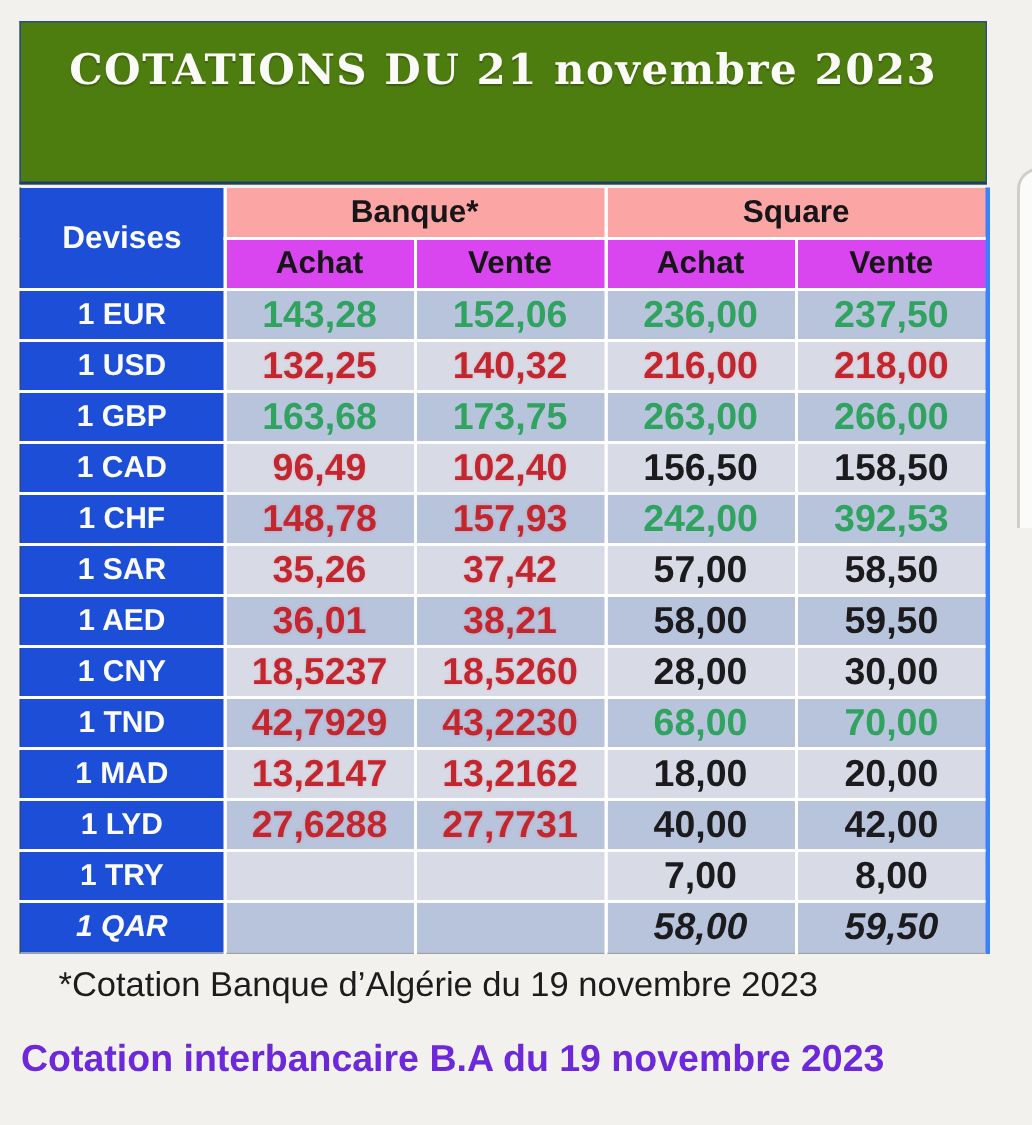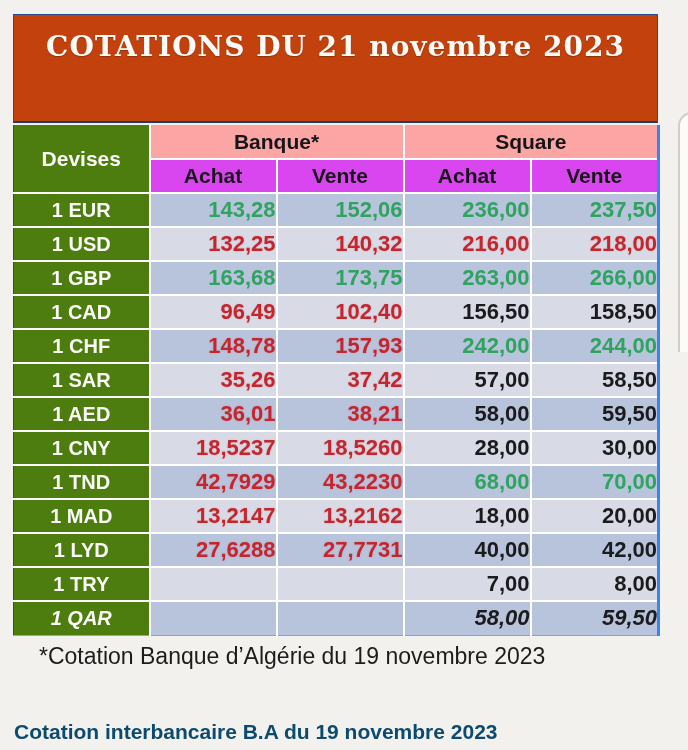--- a/index.html
+++ b/index.html
@@ -9,21 +9,21 @@
     background: #F2F1EE;
     font-family: "Liberation Sans", sans-serif;
     overflow: hidden;
   }
 
   
   .banner {
     position: absolute;
     left: 13px; top: 14px;
     width: 645px; height: 109px;
-    background: #c2410c;
+    background: #4d7c0f;
     border: 1px solid #2A4C87;
     border-bottom: 2px solid #1F3C6D;
   }
   .banner-title {
     margin-top: 15px;
     text-align: center;
     font-family: "DejaVu Serif", serif;
     font-weight: bold;
     font-size: 28px;
     letter-spacing: 1px;
@@ -55,62 +55,62 @@
     font-weight: bold;
     overflow: hidden;
     white-space: nowrap;
   }
   .rates th:first-child, .rates td:first-child { border-left: 1px solid #27477E; }
   .rates tr:first-child th { border-top: none; }
   .rates th:last-child, .rates td:last-child { border-right: 3px solid #3b82f6; }
   .rates tr:last-child td { border-bottom: 1px solid #9AA1AB; font-style: italic; }
 
   th.devises-head, td.devise {
-    background: #4d7c0f;
+    background: #1d4ed8;
     color: #FBFBF8;
     text-align: center;
     font-size: 21px;
   }
   td.devise { font-size: 20px; }
   th.group-head {
     background: #fca5a5;
     color: #161618;
     font-size: 21px;
     text-align: center;
   }
   th.sub-head {
     background: #d946ef;
     color: #161618;
     font-size: 21px;
     text-align: center;
   }
   .rates tbody tr:nth-child(odd) td.num  { background: #B8C3DC; }
   .rates tbody tr:nth-child(even) td.num { background: #D8DBE6; }
   td.num {
-    text-align: right;
-    font-size: 22px;
+    text-align: center;
+    font-size: 25px;
   }
   .val-green { color: #2FA35F; }
   .val-red   { color: #C2262E; text-shadow: 0 0 2px rgba(230,80,90,.3); }
   .val-black { color: #1B1B1D; }
 
   
   .note-bank {
     position: absolute;
     left: 14px; top: 643px;
     font-size: 23px;
     color: #1C1C1C;
     margin-left: 25px;
   }
   .note-interbank {
     position: absolute;
-    left: 14px; top: 720px;
-    font-size: 21px;
-    font-weight: bold;
-    color: #0c4a6e;
+    left: 14px; top: 692px;
+    font-size: 25px;
+    font-weight: bold;
+    color: #6d28d9;
   }
 
   
   .corner-artifact {
     position: absolute;
     left: 678px; top: 112px;
     width: 40px; height: 240px;
     background: #FBFBFA;
     border: 2px solid #CFCECB;
     border-right: none;
@@ -175,21 +175,21 @@
     <td class="num val-red">96,49</td>
     <td class="num val-red">102,40</td>
     <td class="num val-black">156,50</td>
     <td class="num val-black">158,50</td>
   </tr>
       <tr>
     <td class="devise">1 CHF</td>
     <td class="num val-red">148,78</td>
     <td class="num val-red">157,93</td>
     <td class="num val-green">242,00</td>
-    <td class="num val-green">244,00</td>
+    <td class="num val-green">392,53</td>
   </tr>
       <tr>
     <td class="devise">1 SAR</td>
     <td class="num val-red">35,26</td>
     <td class="num val-red">37,42</td>
     <td class="num val-black">57,00</td>
     <td class="num val-black">58,50</td>
   </tr>
       <tr>
     <td class="devise">1 AED</td>

